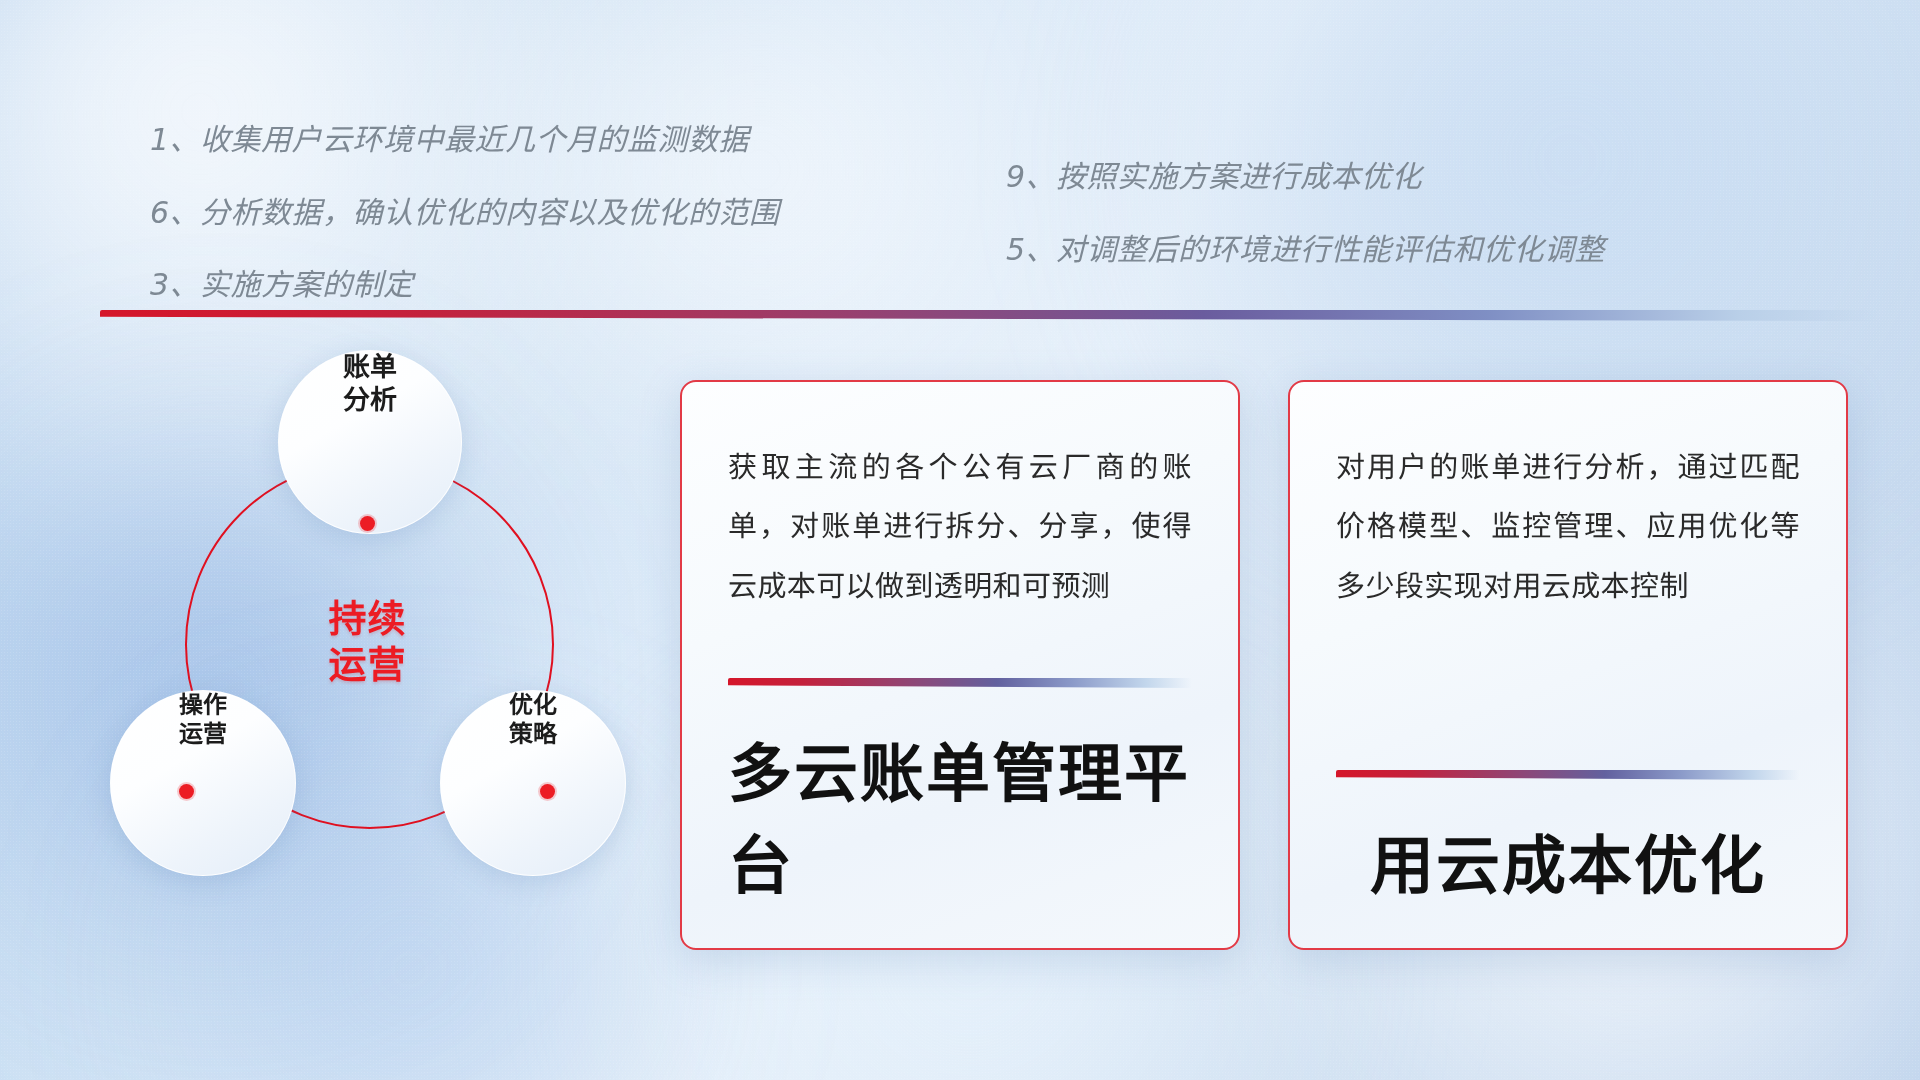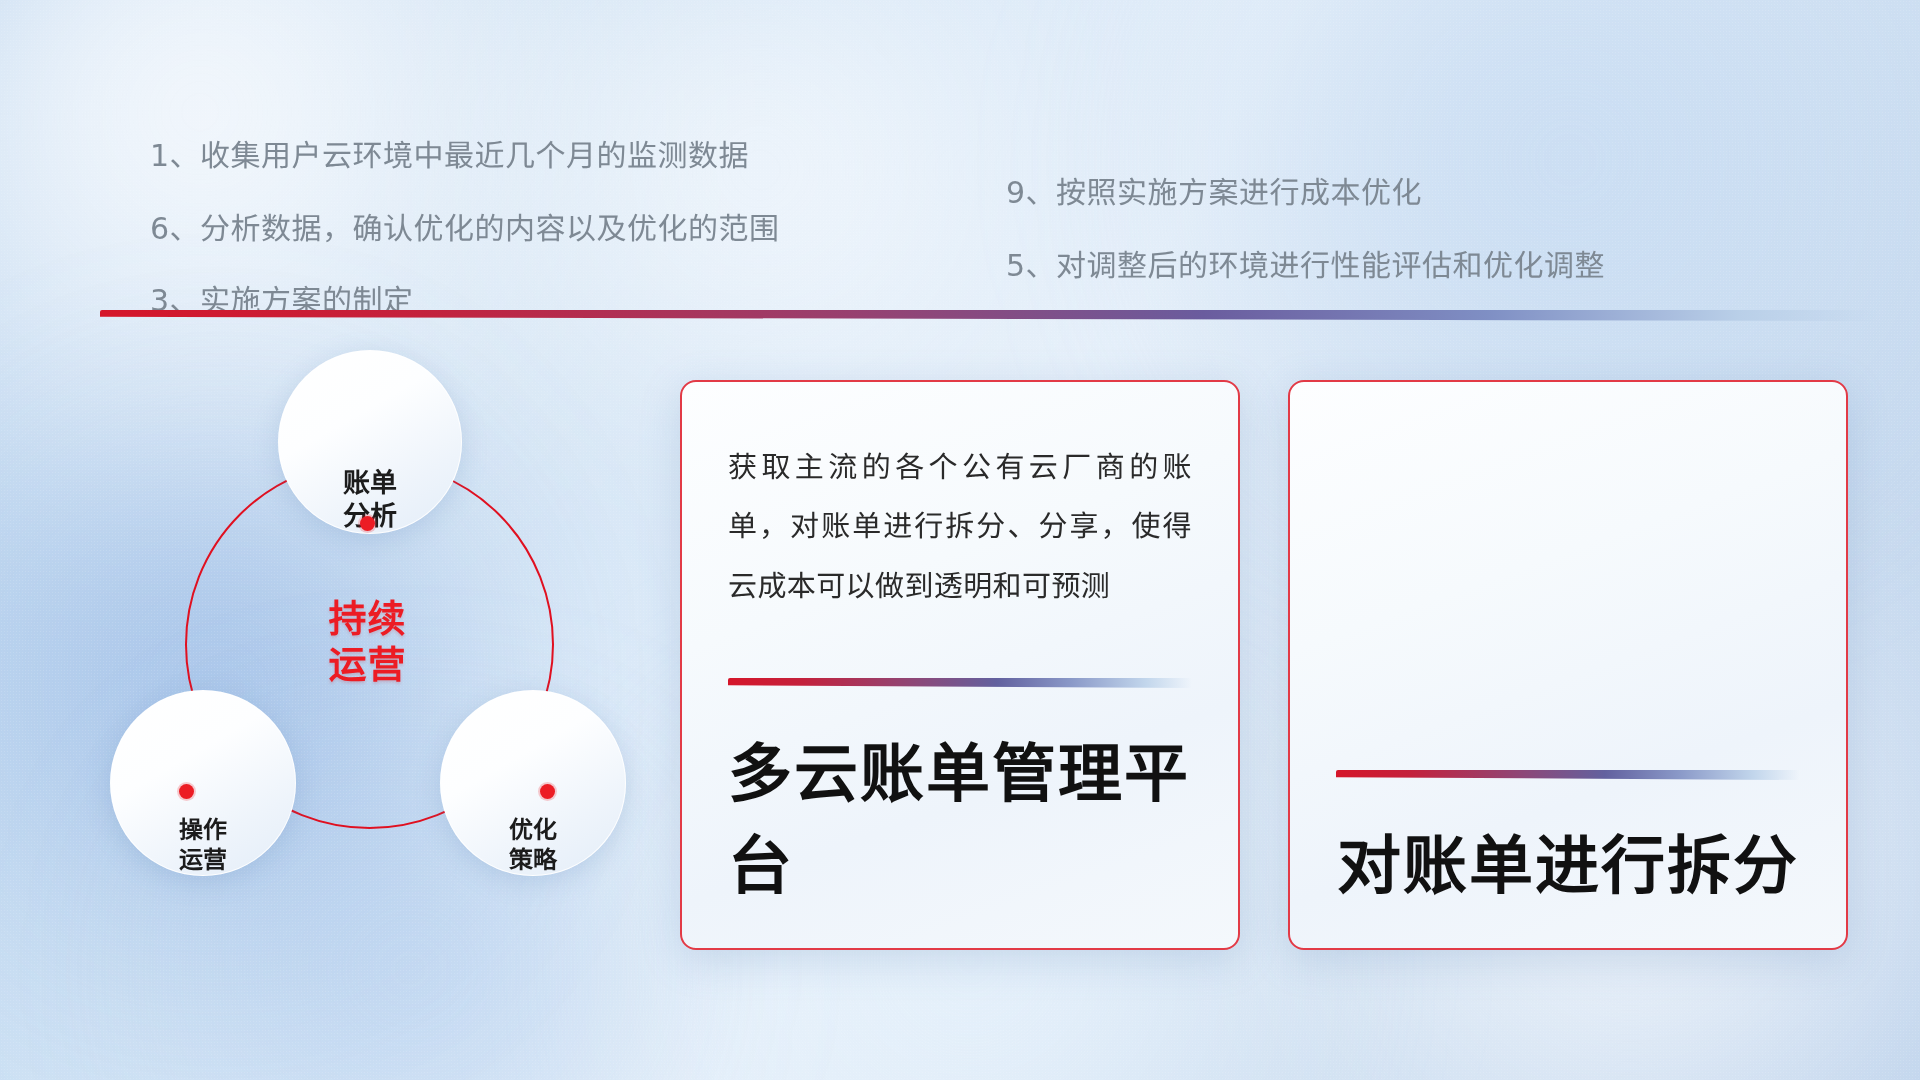--- a/index.html
+++ b/index.html
@@ -39,21 +39,21 @@
     background:radial-gradient(circle at 50% 50%, rgba(255,255,255,.8), rgba(255,255,255,0) 70%);}
   .blob-f{left:520px;top:700px;width:900px;height:520px;
     background:radial-gradient(circle at 50% 50%, rgba(232,243,252,.85), rgba(232,243,252,0) 72%);}
   .blob-g{left:60px;top:760px;width:700px;height:420px;
     background:radial-gradient(circle at 50% 50%, rgba(150,185,230,.45), rgba(150,185,230,0) 72%);}
   .bg-noise{position:absolute;inset:0;opacity:.18;
     background-image:radial-gradient(rgba(255,255,255,.7) .5px, rgba(255,255,255,0) .6px);
     background-size:3px 3px;}
 
   
-  #steps{position:absolute;left:0;top:16px;width:1920px;height:250px;z-index:5;}
+  #steps{position:absolute;left:0;top:0;width:1920px;height:250px;z-index:5;font-style:italic;}
   .step{
     position:absolute;white-space:nowrap;
     color:#7e8994;font-size:30px;letter-spacing:.5px;
     font-family:"DejaVu Sans","Liberation Sans",sans-serif;
     font-weight:400;
   }
   .col-a{left:150px;}
   .col-b{left:1006px;}
   .s1{top:115px;} .s2{top:188px;} .s3{top:260px;}
   .s4{top:152px;} .s5{top:225px;}
@@ -63,21 +63,21 @@
     position:absolute;left:100px;top:310px;width:1780px;height:11px;z-index:6;
     background:linear-gradient(90deg,#d5162a 0%,#c4213c 18%,#98406f 42%,#6a5c9e 62%,#7f8fc4 78%,#b9cfe8 92%,rgba(205,222,240,0) 100%);
     clip-path:polygon(0 0, 100% 0, 100% 100%, 0 62%);
     border-radius:2px;
   }
 
   
   #venn{position:absolute;left:100px;top:340px;width:540px;height:620px;z-index:7;}
   .circ{
     position:absolute;border-radius:50%;
-    display:flex;align-items:flex-end;justify-content:center;text-align:center;
+    display:flex;align-items:flex-start;justify-content:center;text-align:center;
     box-shadow:0 6px 26px rgba(90,130,180,.22);
   }
   .circ-white{
     background:linear-gradient(150deg,#ffffff 0%,#fdfeff 38%,#eef4fb 72%,#e3edf8 100%);
     border:1.5px solid rgba(255,255,255,.92);
   }
   .circ-label{
     color:#1c1c1c;font-weight:700;line-height:1.22;
     font-family:"DejaVu Sans","Liberation Sans",sans-serif;
   }
@@ -197,15 +197,16 @@
   <div class="node-dot" id="dot-right"></div>
 </div>
 
 <div class="card" id="card-1">
   <div class="card-body">获取主流的各个公有云厂商的账单，对账单进行拆分、分享，使得云成本可以做到透明和可预测</div>
   <div class="card-rule"></div>
   <div class="card-title">多云账单管理平台</div>
 </div>
 
 <div class="card" id="card-2">
+  <div class="card-body">对用户的账单进行分析，通过匹配价格模型、监控管理、应用优化等多少段实现对用云成本控制</div>
   <div class="card-rule"></div>
-  <div class="card-title">对账单进行拆分</div>
+  <div class="card-title">用云成本优化</div>
 </div>
 
 </body></html>

